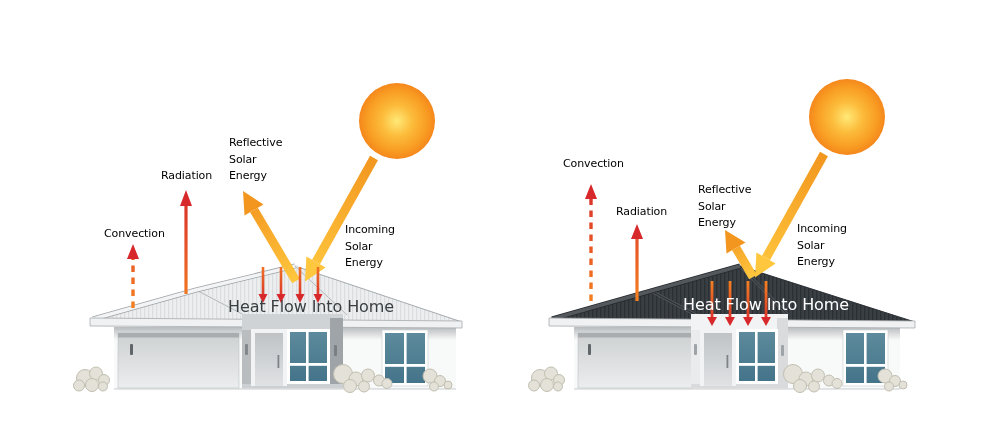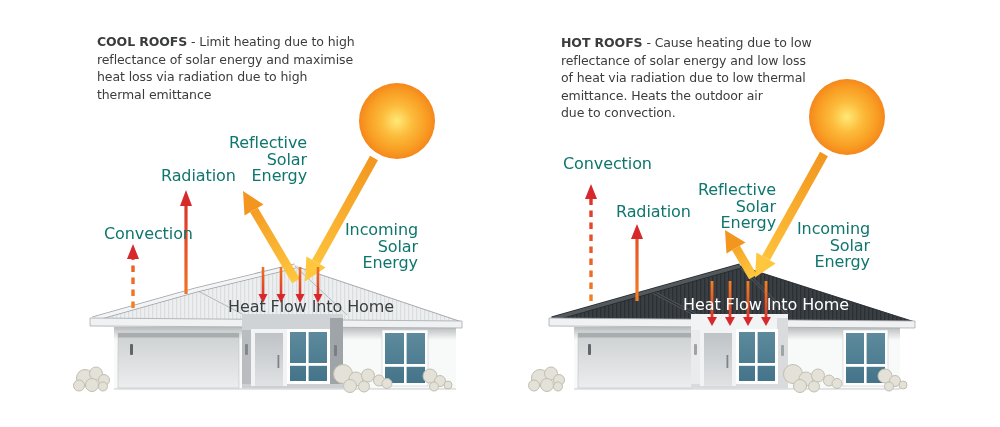--- a/index.html
+++ b/index.html
@@ -2,22 +2,22 @@
 <html><head>
 <meta charset="utf-8">
 <style>
   html,body{margin:0;padding:0;background:#fff;}
   .stage{position:relative;width:1000px;height:427px;background:#fff;overflow:hidden;
          font-family:"DejaVu Sans","Liberation Sans",sans-serif;}
   .stage svg{position:absolute;left:0;top:0;}
   .title{position:absolute;font-size:12.5px;line-height:17.5px;color:#3b3c3c;
          white-space:pre-line;letter-spacing:-0.1px;}
   .title b{font-weight:700;}
-  .lbl{position:absolute;font-size:16px;line-height:16.5px;color:#0f766e;
-       white-space:pre-line;letter-spacing:-0.1px;text-align:right;}
+  .lbl{position:absolute;font-size:11px;line-height:16.5px;color:#000000;
+       white-space:pre-line;letter-spacing:-0.1px;}
   .heatlbl{position:absolute;font-size:16px;line-height:13px;letter-spacing:-0.1px;
            color:#3a3e41;white-space:nowrap;}
   .heatlbl.hot{color:#ffffff;}
 </style>
 </head>
 <body>
 
 <div class="stage">
 
 <svg width="1000" height="427" viewBox="0 0 1000 427">
@@ -290,30 +290,21 @@
         </g>
     <g>
           <line x1="766" y1="281" x2="766" y2="317" stroke="url(#heatGradR)" stroke-width="2.8"></line>
           <polygon points="761,317 771,317 766,326" fill="#D7282C"></polygon>
         </g>
   </g>
 
   <circle cx="847" cy="117" r="38" fill="url(#sunGrad)"></circle>
 </svg>
 
-  <div class="title" style="left:97px;top:33px;width:275px;"><b>COOL ROOFS</b> <span>- Limit heating due to high
-reflectance of solar energy and maximise
-heat loss via radiation due to high
-thermal emittance</span></div>
-
-  <div class="title" style="left:561px;top:34px;width:285px;"><b>HOT ROOFS</b> <span>- Cause heating due to low
-reflectance of solar energy and low loss
-of heat via radiation due to low thermal
-emittance. Heats the outdoor air
-due to convection.</span></div>
+
 
   <div class="lbl" style="left:229px;top:135px;">Reflective
 Solar
 Energy</div>
   <div class="lbl" style="left:161px;top:168px;">Radiation</div>
   <div class="lbl" style="left:104px;top:226px;">Convection</div>
   <div class="lbl" style="left:345px;top:222px;">Incoming
 Solar
 Energy</div>
   <div class="heatlbl" style="left:228px;top:300px;">Heat Flow Into Home</div>

